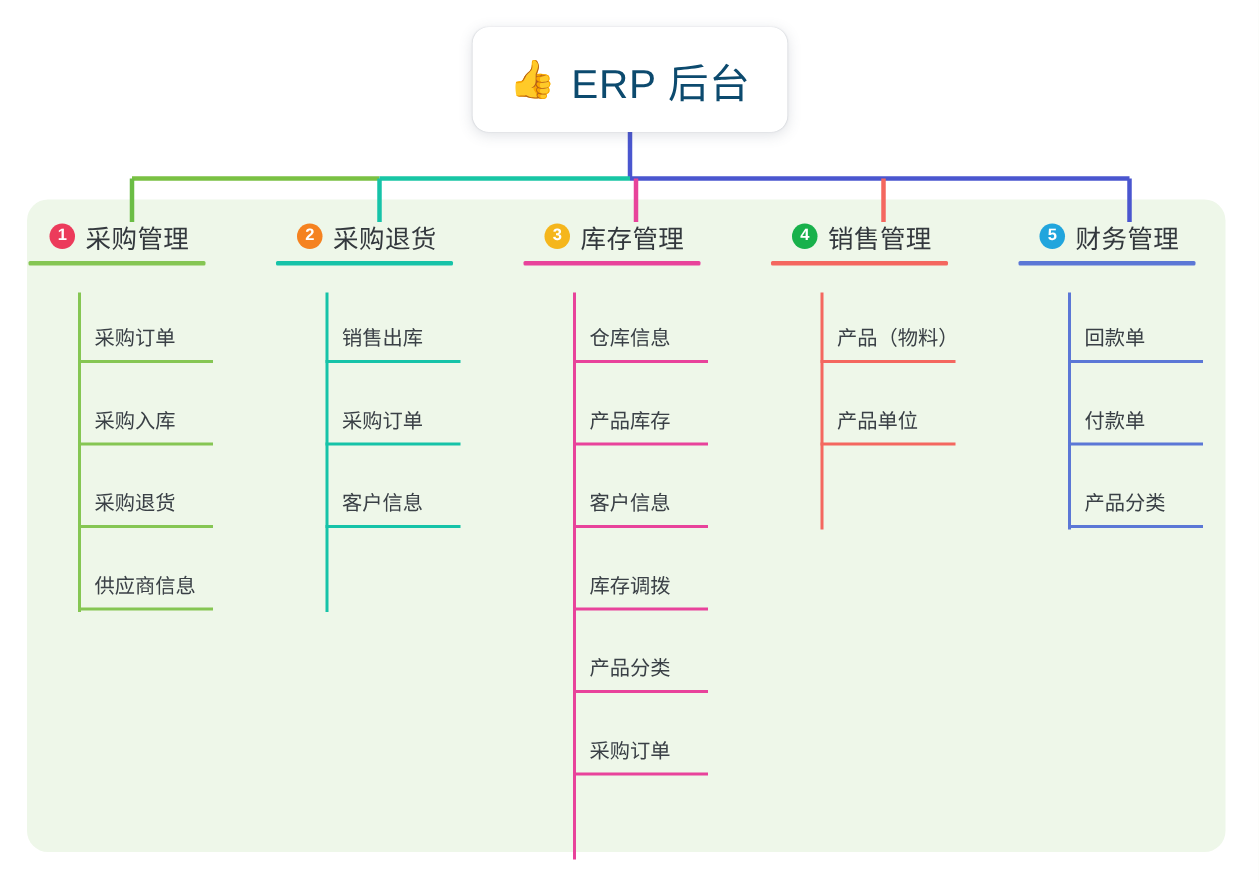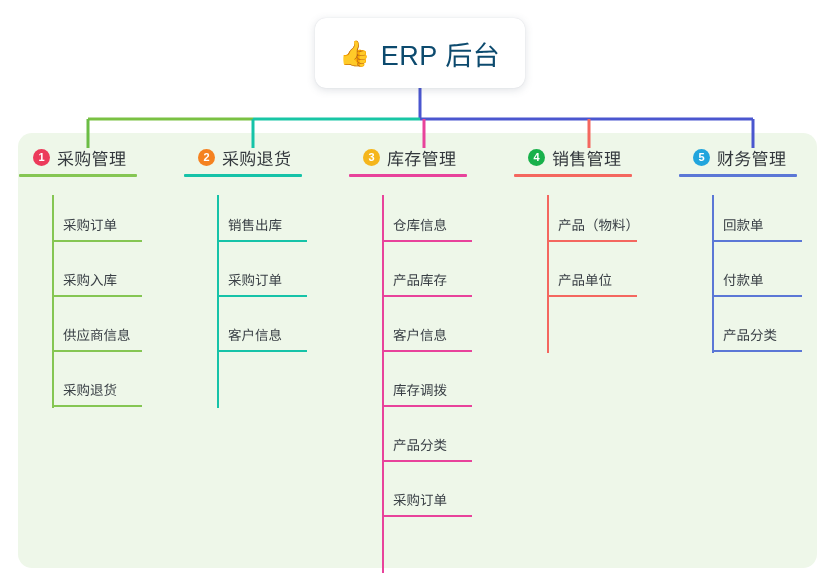--- a/index.html
+++ b/index.html
@@ -188,27 +188,27 @@
           <div class="spine" style="background: rgb(133, 198, 83); height: 213px;"></div>
           <div class="leaf">
             <span class="leaf-label">采购订单</span>
             <div class="leaf-rule" style="background: rgb(133, 198, 83);"></div>
           </div>
           <div class="leaf">
             <span class="leaf-label">采购入库</span>
             <div class="leaf-rule" style="background: rgb(133, 198, 83);"></div>
           </div>
           <div class="leaf">
+            <span class="leaf-label">采购退货</span>
+            <div class="leaf-rule" style="background: rgb(133, 198, 83);"></div>
+          </div>
+          <div class="leaf">
             <span class="leaf-label">供应商信息</span>
             <div class="leaf-rule" style="background: rgb(133, 198, 83);"></div>
           </div>
-          <div class="leaf">
-            <span class="leaf-label">采购退货</span>
-            <div class="leaf-rule" style="background: rgb(133, 198, 83);"></div>
-          </div>
         </div>
       </div>
       <div class="branch c2">
         <div class="branch-header">
           <span class="badge" style="background: rgb(245, 130, 32);">2</span>
           <span class="branch-title">采购退货</span>
         </div>
         <div class="header-rule" style="background: rgb(22, 195, 168);"></div>
         <div class="leaf-list">
           <div class="spine" style="background: rgb(22, 195, 168); height: 213px;"></div>

